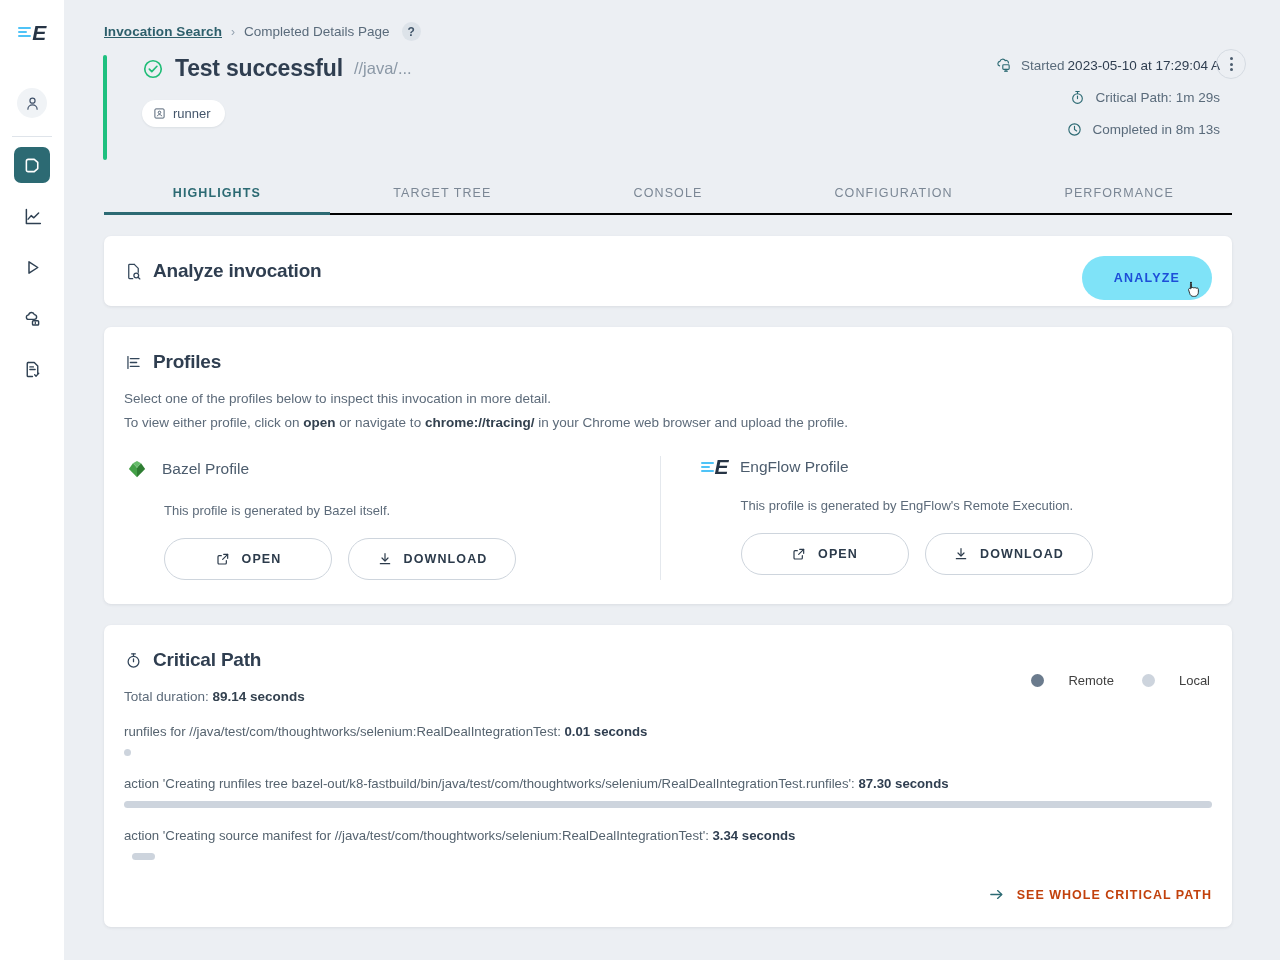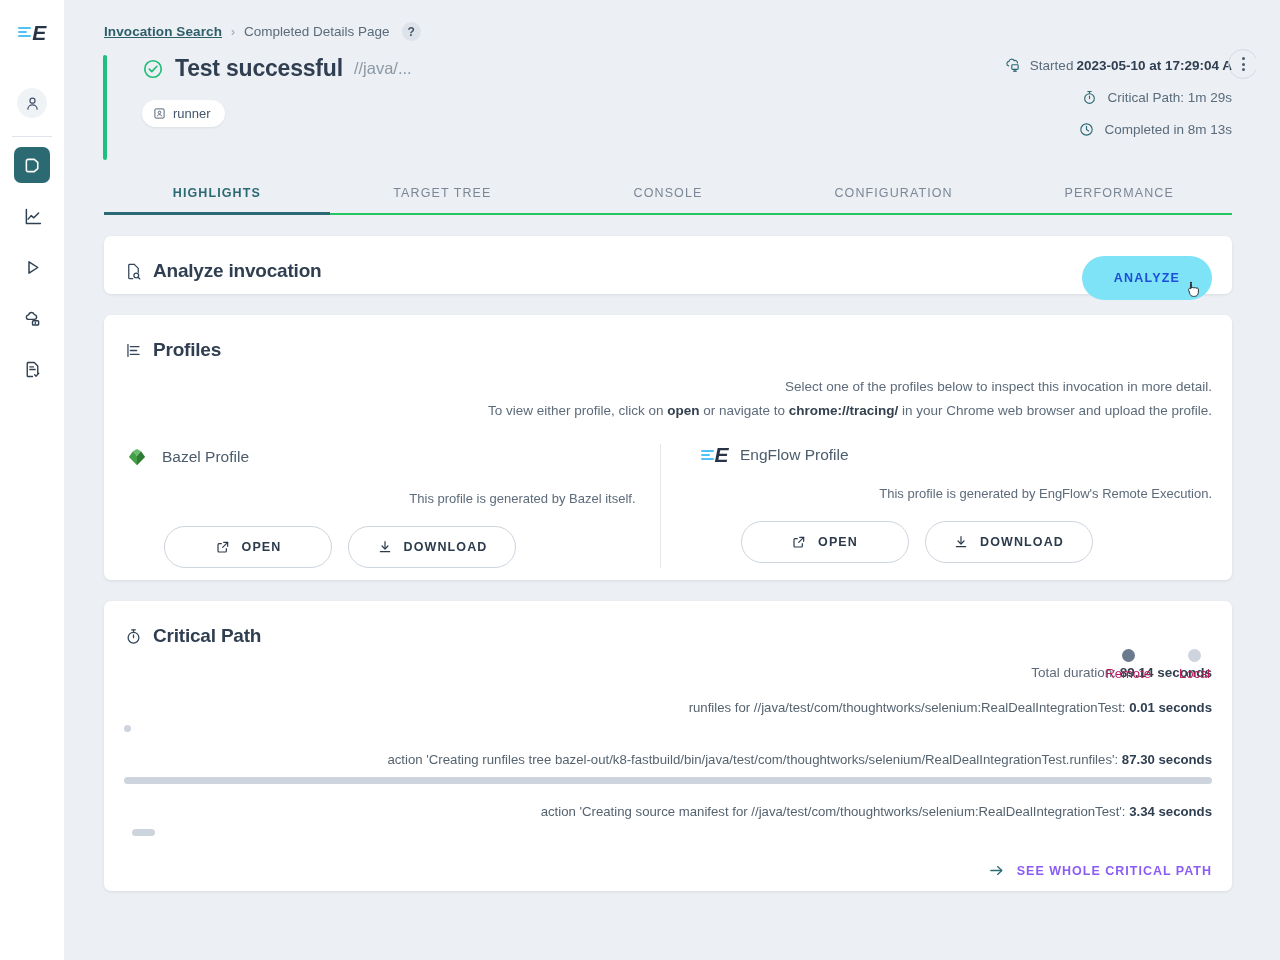--- a/index.html
+++ b/index.html
@@ -88,57 +88,56 @@
   .title-main { font-size: 23px; font-weight: bold; color: #2f3e50; letter-spacing: -.2px; }
   .title-sub { font-size: 16.5px; color: #8b98a6; }
   .chip {
     display: inline-flex; align-items: center; gap: 7px;
     margin-top: 18px; padding: 6px 14px 6px 11px;
     background: #ffffff; border-radius: 16px; font-size: 13px; color: #43556a;
     box-shadow: 0 1px 2px rgba(45,62,80,.09);
   }
 
   #inv-right {
-    position: absolute; right: 0; top: 2px; text-align: right;
+    position: absolute; right: 12px; top: 2px; text-align: right;
     display: flex; flex-direction: column; gap: 15px; align-items: flex-end;
   }
   .meta-line {
     display: flex; align-items: center; gap: 9px;
     font-size: 13.5px; color: #5a6b7b; justify-content: flex-end;
   }
-  .meta-strong { font-weight: bold; color: #2f3e50; }
+  .meta-strong { font-weight: normal; color: #2f3e50; }
   .kebab {
     position: absolute; right: -26px; top: -8px;
     width: 30px; height: 30px; border-radius: 50%; border: 1px solid #d5dbe2;
     display: flex; flex-direction: column; align-items: center; justify-content: center; gap: 2.5px;
     background: transparent;
   }
   .kebab i { width: 3px; height: 3px; border-radius: 50%; background: #4b5c6e; display: block; }
 
   
   #tabs {
     margin: 26px 24px 0 40px; display: flex; position: relative;
-    border-bottom: 2px solid #22c55e;
+    border-bottom: 2px solid #000000;
   }
   .tab {
     flex: 1; text-align: center; font-size: 12.5px; letter-spacing: 1.1px;
     padding-bottom: 13px; color: #7b8795;
   }
   .tab.active { color: #2c6a73; font-weight: bold; }
   #tab-underline {
     position: absolute; bottom: -2px; left: 0; width: 20%; height: 3px; background: #2c6a73;
   }
 
   
   .card {
     background: #ffffff; border-radius: 7px;
-    margin: 21px 24px 0 40px; padding: 24px 20px 12px 20px;
+    margin: 21px 24px 0 40px; padding: 24px 20px 24px 20px;
     box-shadow: 0 1px 3px rgba(45,62,80,.10);
     position: relative;
-    text-align: right;
   }
   .card-title {
     display: flex; align-items: center; gap: 10px;
     font-size: 19px; font-weight: bold; color: #2f3e50; letter-spacing: -.2px;
   }
   .card-desc { font-size: 13.5px; color: #5d6b7a; margin-top: 18px; }
   .card-desc.tight { margin-top: 9px; }
   .card-desc b { color: #33414f; }
 
   #analyze-btn {
@@ -166,31 +165,31 @@
     display: flex; align-items: center; justify-content: center; gap: 11px;
     font-size: 12.5px; font-weight: bold; letter-spacing: 1.1px; color: #2c3b4b;
     background: #fff;
   }
 
   
   #cp-legend {
     position: absolute; right: 22px; top: 48px;
     display: flex; gap: 28px; align-items: center;
   }
-  .legend-item { display: flex; align-items: center; gap: 4px; font-size: 13px; color: #be185d; flex-direction: column; }
+  .legend-item { display: flex; align-items: center; gap: 24px; font-size: 13px; color: #404040; }
   .legend-dot { width: 13px; height: 13px; border-radius: 50%; }
   .cp-row { margin-top: 20px; }
   .cp-row:first-of-type { margin-top: 26px; }
   .cp-label { font-size: 13.2px; color: #55636f; }
   .cp-label b { color: #2f3e50; }
   .cp-track { margin-top: 10px; height: 7px; position: relative; }
   .cp-bar { height: 7px; border-radius: 4px; background: #c5ccd8; }
   #cp-footer {
     display: flex; justify-content: flex-end; align-items: center; gap: 12px;
-    margin-top: 26px; color: #8b5cf6; font-size: 12.5px; font-weight: bold; letter-spacing: 1px;
+    margin-top: 26px; color: #c2410c; font-size: 12.5px; font-weight: bold; letter-spacing: 1px;
   }
   .svg-i { display: block; }
 </style>
 </head>
 <body>
 
 <div id="sidebar">
   <div id="logo-area">
     <span class="logo-mark">
       <span class="logo-bars">

